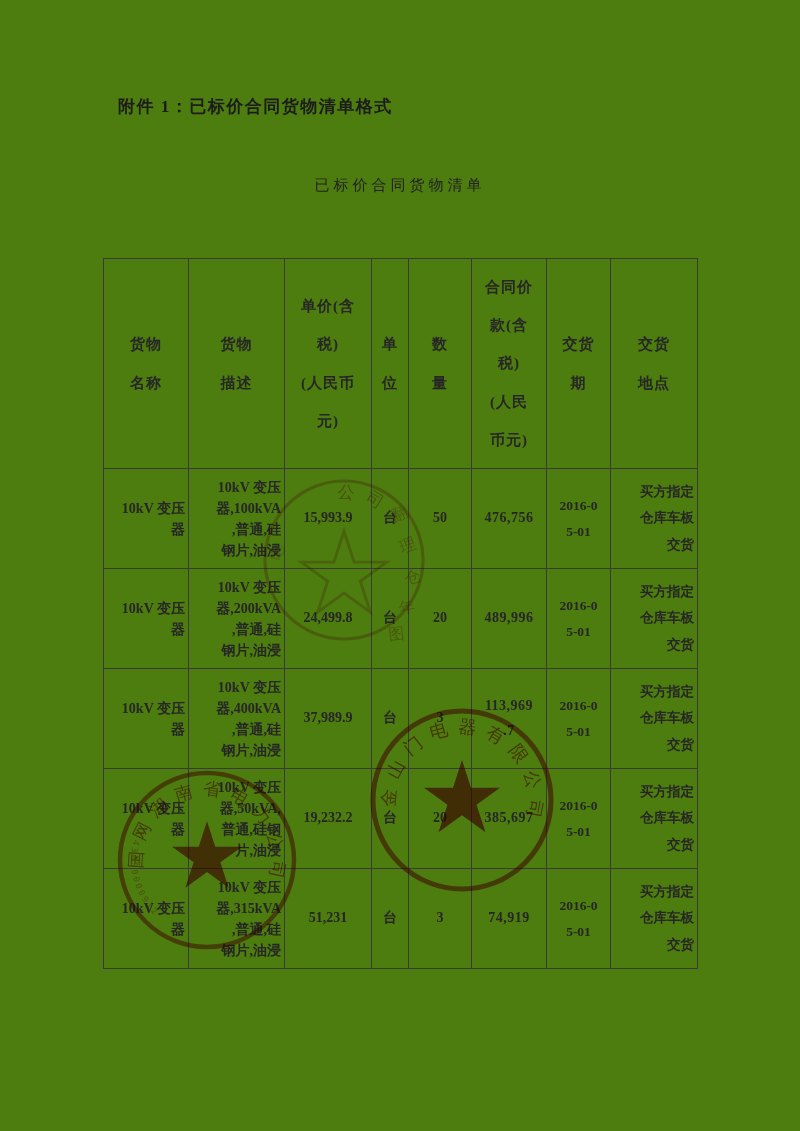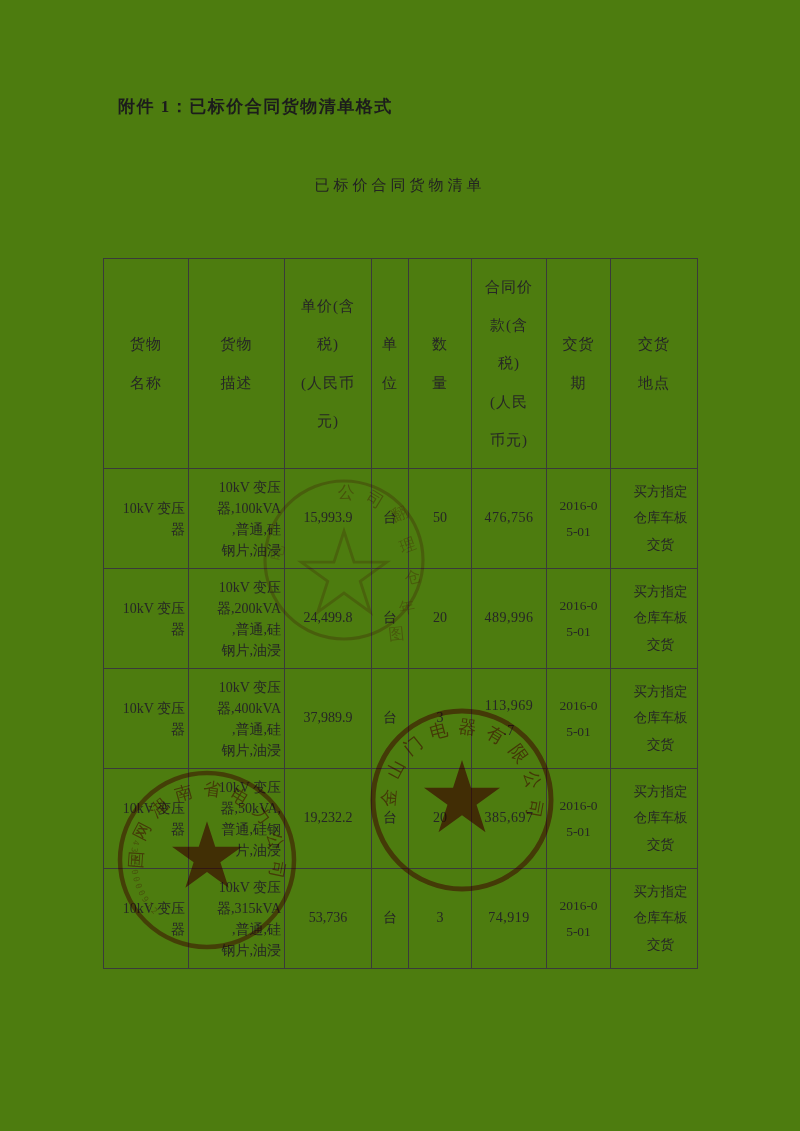--- a/index.html
+++ b/index.html
@@ -22,40 +22,40 @@
     text-align:center;font-size:15px;letter-spacing:4px;color:#222;
   }
   table.goods-table{
     position:absolute;left:103px;top:258px;
     border-collapse:collapse;table-layout:fixed;
     width:594px;
     font-size:14px;color:#262626;
   }
   .goods-table th,.goods-table td{
     border:1px solid #3a3a3a;
-    font-weight:normal;
+    font-weight:bold;
     white-space:pre-line;
     overflow:hidden;
     padding:2px 3px;
   }
   .goods-table th{
     height:205px;
     vertical-align:middle;text-align:center;
     font-size:15px;line-height:2.55;
     letter-spacing:1px;
   }
   .goods-table td{
     height:95px;
     vertical-align:middle;text-align:center;
     line-height:1.75;
   }
   td.col-name,td.col-desc{text-align:right;line-height:1.5;}
   td.col-name{padding-left:6px;}
   td.col-desc{padding-left:6px;}
-  td.col-delivery_place{text-align:center;line-height:1.95;padding-left:16px;font-size:13.5px;}
+  td.col-delivery_place{text-align:right;line-height:1.95;padding-left:16px;font-size:13.5px;}
   td.col-delivery_date{line-height:1.9;font-size:13.5px;}
   td.col-amount{letter-spacing:0.5px;}
   .stamp{
     position:absolute;
     pointer-events:none;
     mix-blend-mode:multiply;
   }
 </style>
 </head>
 <body>
@@ -172,21 +172,21 @@
 仓库车板
 交货</td>
         </tr>
         <tr>
           <td class="col-name">10kV 变压
 器</td>
           <td class="col-desc">10kV 变压
 器,315kVA
 ,普通,硅
 钢片,油浸</td>
-          <td class="col-unit_price">53,736</td>
+          <td class="col-unit_price">51,231</td>
           <td class="col-unit">台</td>
           <td class="col-qty">3</td>
           <td class="col-amount">74,919</td>
           <td class="col-delivery_date">2016-0
 5-01</td>
           <td class="col-delivery_place">买方指定
 仓库车板
 交货</td>
         </tr>
       </tbody>

